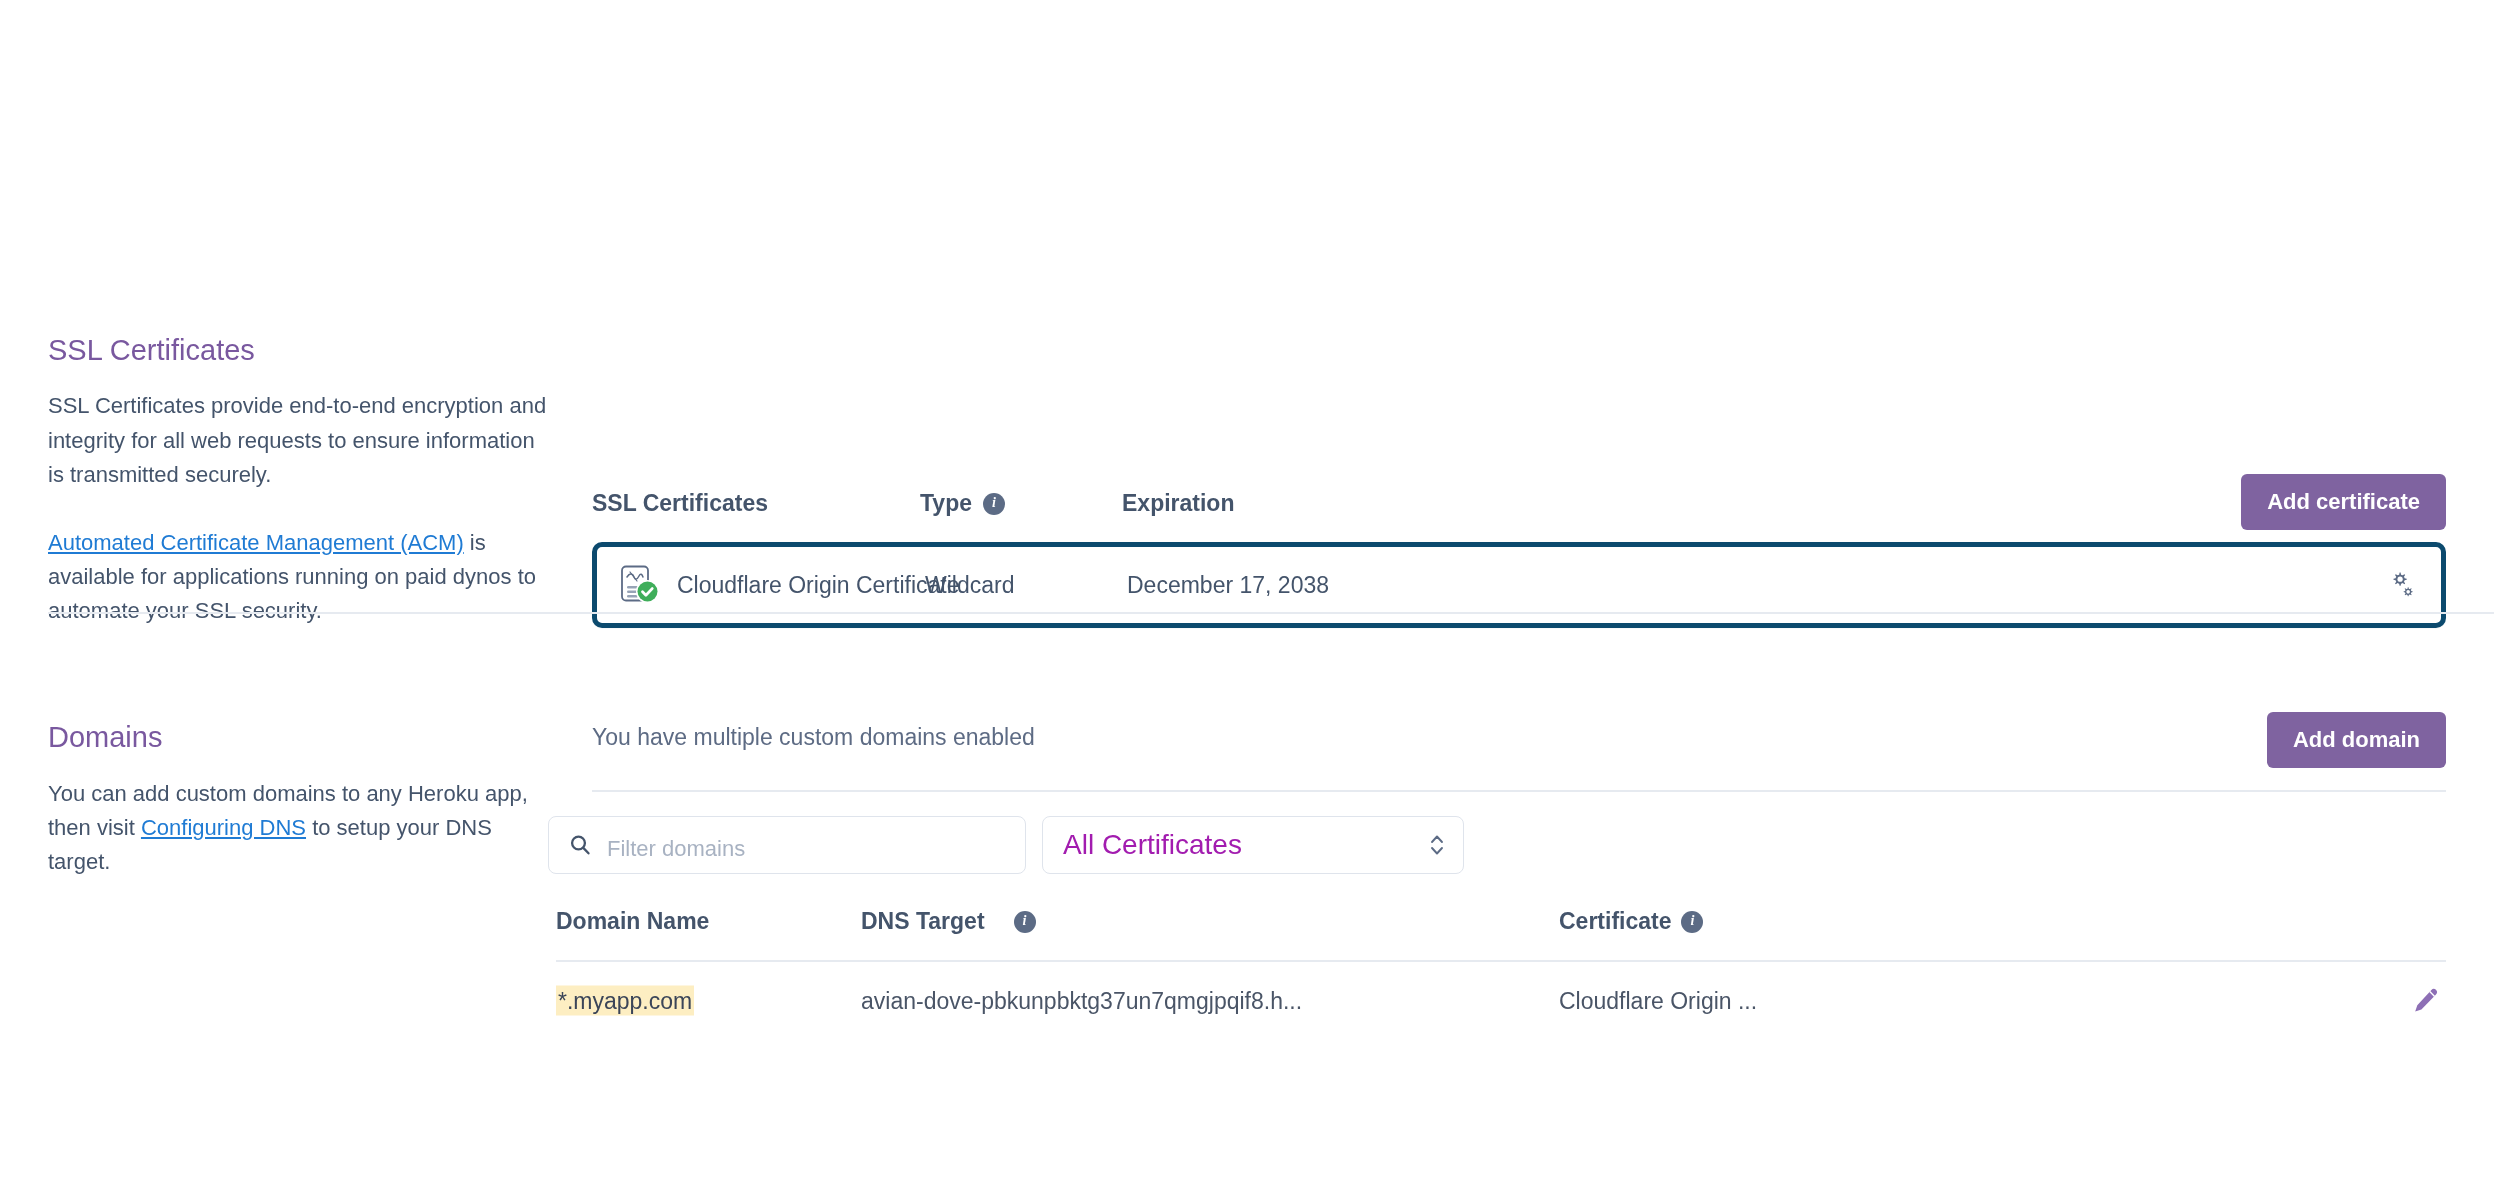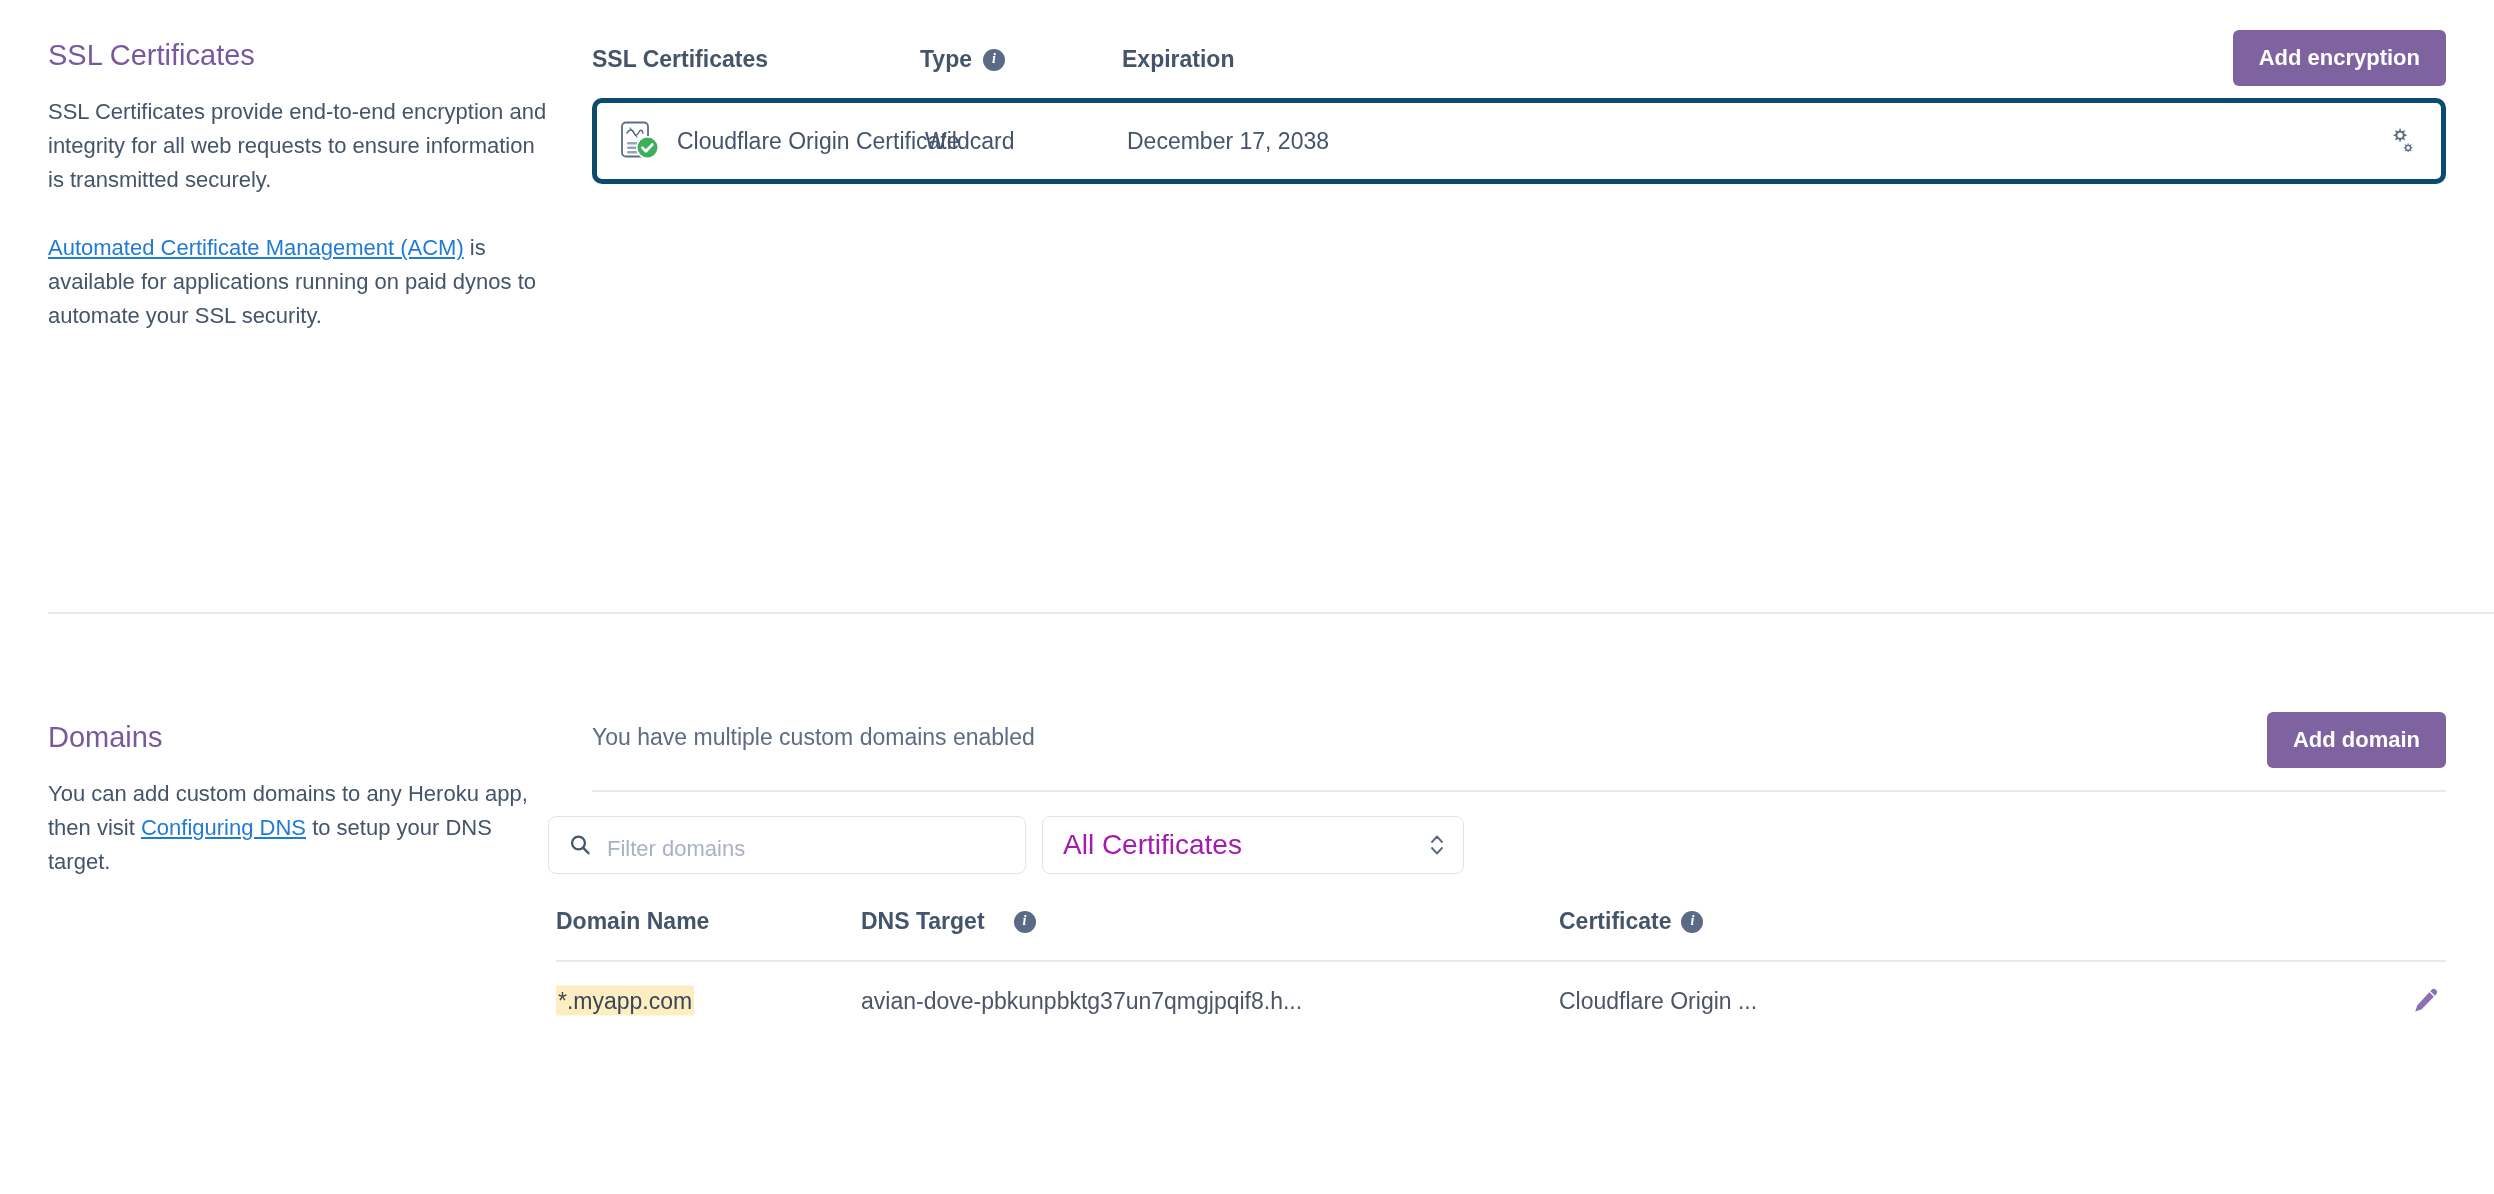--- a/index.html
+++ b/index.html
@@ -41,20 +41,21 @@
   }
 
   
   .ssl-section {
     position: absolute;
     top: 0; left: 0;
     width: 2494px;
     height: 628px;
     padding: 30px 48px 0 48px;
     display: flex;
+    align-items: flex-end;
   }
   .left-col { width: 500px; flex: 0 0 500px; padding-top: 8px; }
   .right-col { flex: 1; padding-left: 44px; position: relative; }
 
   .ssl-header-row {
     position: relative;
     height: 62px;
   }
   .col-h {
     position: absolute;
@@ -323,21 +324,21 @@
         <div class="col-h col-ssl-name">
           <span>SSL Certificates</span>
         </div>
         <div class="col-h col-type">
           <span>Type</span>
           <span class="info-icon">i</span>
         </div>
         <div class="col-h col-exp">
           <span>Expiration</span>
         </div>
-        <button class="btn-primary" id="add-cert-btn">Add encryption</button>
+        <button class="btn-primary" id="add-cert-btn">Add certificate</button>
       </div>
 
       <div class="cert-card">
         <span class="cert-icon">
           <svg viewBox="0 0 42 42" width="42" height="42" xmlns="http://www.w3.org/2000/svg">
             <rect x="3" y="2.5" width="26" height="34" rx="4" fill="#ffffff" stroke="#5c6b85" stroke-width="1.8"></rect>
             <path d="M8 13 c3 -5 6 -3 7 0 c1 3 3 3 5 -1 c1.5 -3 3 -2 4 1" fill="none" stroke="#5c6b85" stroke-width="1.5" stroke-linecap="round"></path>
             <path d="M11 8 l7 9" fill="none" stroke="#5c6b85" stroke-width="1.2" stroke-linecap="round"></path>
             <rect x="8" y="22" width="16" height="2.4" rx="1.2" fill="#97a3b6"></rect>
             <rect x="8" y="26.5" width="16" height="2.4" rx="1.2" fill="#97a3b6"></rect>

